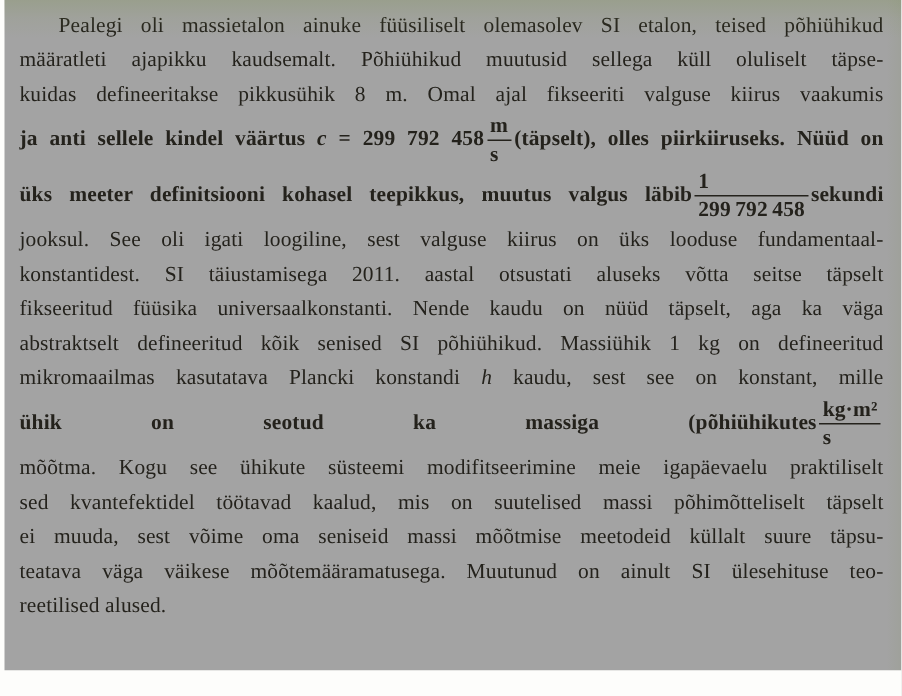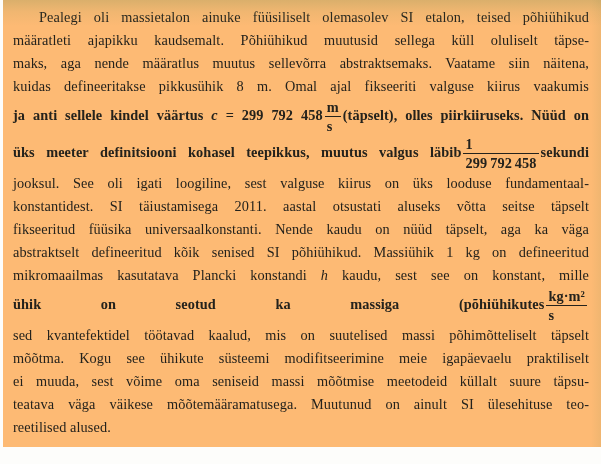--- a/index.html
+++ b/index.html
@@ -14,21 +14,21 @@
     background: #fdfdfb;
     overflow: hidden;
     font-family: "Liberation Serif", "DejaVu Serif", serif;
   }
   .scan {
     position: relative;
     box-sizing: border-box;
     margin-left: 3px;
     width: 598px;
     height: 447px;
-    background: #fdba74;
+    background: #a3a3a3;
     padding: 6px 12px 0 10px;
     color: #24221c;
   }
   
   .scan::before {
     content: "";
     position: absolute;
     left: 0; top: 0; right: 0;
     height: 26px;
     background: linear-gradient(180deg, rgba(128,148,84,0.28) 0%, rgba(128,148,84,0.10) 45%, rgba(128,148,84,0) 100%);
@@ -87,31 +87,30 @@
   }
 </style>
 </head>
 <body>
 
 <div class="page">
   <div class="scan">
     <div class="paragraph">
         <div class="line indent"><span>Pealegi oli massietalon ainuke füüsiliselt olemasolev SI etalon, teised põhiühikud</span></div>
         <div class="line"><span>määratleti ajapikku kaudsemalt. Põhiühikud muutusid sellega küll oluliselt täpse-</span></div>
-        <div class="line"><span>maks, aga nende määratlus muutus sellevõrra abstraktsemaks. Vaatame siin näitena,</span></div>
         <div class="line"><span>kuidas defineeritakse pikkusühik 8 m. Omal ajal fikseeriti valguse kiirus vaakumis</span></div>
         <div class="line frac-line"><span>ja anti sellele kindel väärtus </span><span class="it">c</span><span> = 299 792 458</span><span class="frac"><span class="num">m</span><span class="den">s</span></span><span>(täpselt), olles piirkiiruseks. Nüüd on</span></div>
         <div class="line frac-line"><span>üks meeter definitsiooni kohasel teepikkus, muutus valgus läbib</span><span class="frac"><span class="num">1</span><span class="den">299 792 458</span></span><span>sekundi</span></div>
         <div class="line"><span>jooksul. See oli igati loogiline, sest valguse kiirus on üks looduse fundamentaal-</span></div>
         <div class="line"><span>konstantidest. SI täiustamisega 2011. aastal otsustati aluseks võtta seitse täpselt</span></div>
         <div class="line"><span>fikseeritud füüsika universaalkonstanti. Nende kaudu on nüüd täpselt, aga ka väga</span></div>
         <div class="line"><span>abstraktselt defineeritud kõik senised SI põhiühikud. Massiühik 1 kg on defineeritud</span></div>
         <div class="line"><span>mikromaailmas kasutatava Plancki konstandi </span><span class="it">h</span><span> kaudu, sest see on konstant, mille</span></div>
         <div class="line frac-line"><span>ühik on seotud ka massiga (põhiühikutes</span><span class="frac"><span class="num">kg·m²</span><span class="den">s</span></span></div>
+        <div class="line"><span>mõõtma. Kogu see ühikute süsteemi modifitseerimine meie igapäevaelu praktiliselt</span></div>
         <div class="line"><span>sed kvantefektidel töötavad kaalud, mis on suutelised massi põhimõtteliselt täpselt</span></div>
-        <div class="line"><span>mõõtma. Kogu see ühikute süsteemi modifitseerimine meie igapäevaelu praktiliselt</span></div>
         <div class="line"><span>ei muuda, sest võime oma seniseid massi mõõtmise meetodeid küllalt suure täpsu-</span></div>
         <div class="line"><span>teatava väga väikese mõõtemääramatusega. Muutunud on ainult SI ülesehituse teo-</span></div>
         <div class="line no-justify"><span>reetilised alused.</span></div>
       </div>
   </div>
   <div class="bottom-strip"></div>
 </div>
 
 </body></html>

